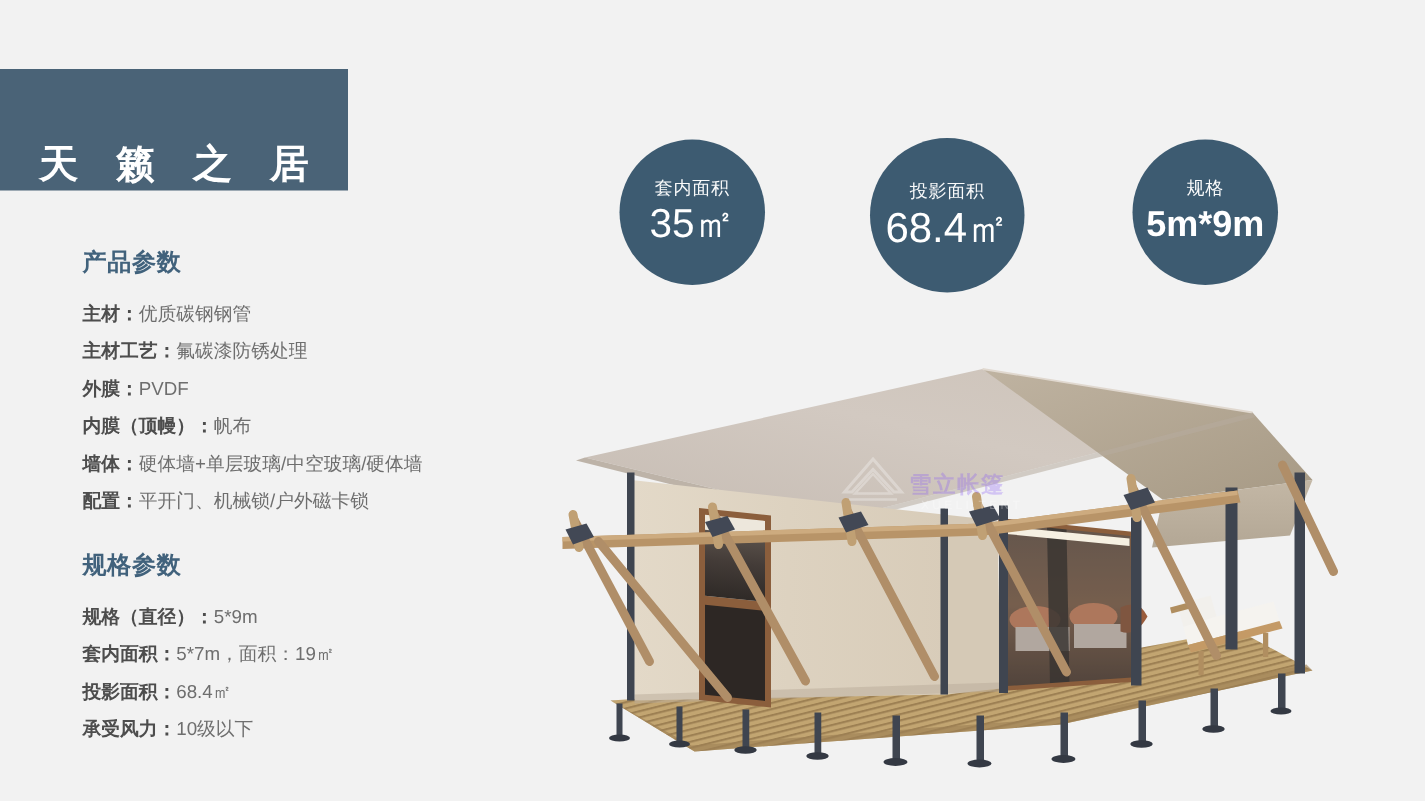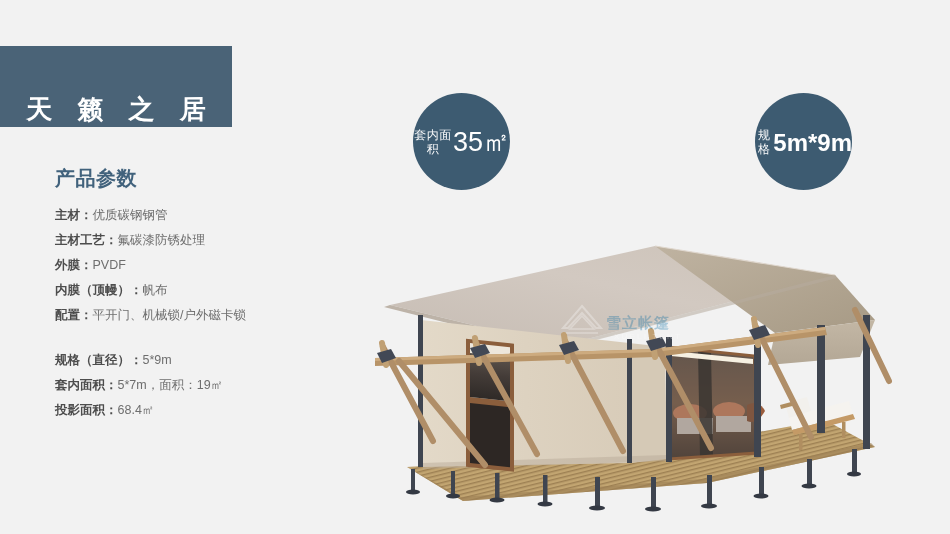--- a/index.html
+++ b/index.html
@@ -34,21 +34,21 @@
   }
 
   
   #spec-column {
     position: absolute;
     left: 55px; top: 165px;
     width: 330px;
   }
   .spec-heading {
     color: #41627c;
-    font-size: 20px;
+    font-size: 16px;
     font-weight: bold;
     margin-bottom: 11px;
     letter-spacing: 0.5px;
   }
   .spec-row {
     font-size: 12.5px;
     line-height: 25px;
     color: #6e6e6e;
     white-space: nowrap;
   }
@@ -58,21 +58,21 @@
   }
   .spec-row .v { color: #6e6e6e; }
   #spec-block-2 { margin-top: 20px; }
 
   
   .stat-circle {
     position: absolute;
     border-radius: 50%;
     background: #3d5b71;
     display: flex;
-    flex-direction: row;
+    flex-direction: column;
     align-items: center;
     justify-content: center;
     color: #ffffff;
     text-align: center;
     overflow: hidden;
   }
   .stat-circle .stat-label {
     font-size: 12px;
     line-height: 14px;
     letter-spacing: 0.5px;
@@ -101,21 +101,21 @@
   
   #watermark {
     position: absolute;
     left: 560px; top: 288px;
     width: 190px; height: 62px;
     pointer-events: none;
     opacity: 0.30;
   }
   #watermark .wm-cn {
     position: absolute; left: 46px; top: 26px;
-    font-size: 15px; font-weight: bold; color: #0369a1;
+    font-size: 15px; font-weight: bold; color: #8b5cf6;
     letter-spacing: 1px; white-space: nowrap; text-align: right;
   }
   #watermark .wm-en {
     position: absolute; left: 54px; top: 44px;
     font-size: 8px; color: #ffffff;
     letter-spacing: 2.2px; white-space: nowrap;
   }
 </style>
 </head>
 <body>
@@ -137,41 +137,52 @@
       <div class="spec-row">
         <span class="k">主材工艺：</span><span class="v">氟碳漆防锈处理</span>
       </div>
       <div class="spec-row">
         <span class="k">外膜：</span><span class="v">PVDF</span>
       </div>
       <div class="spec-row">
         <span class="k">内膜（顶幔）：</span><span class="v">帆布</span>
       </div>
       <div class="spec-row">
+        <span class="k">墙体：</span><span class="v">硬体墙+单层玻璃/中空玻璃/硬体墙</span>
+      </div>
+      <div class="spec-row">
         <span class="k">配置：</span><span class="v">平开门、机械锁/户外磁卡锁</span>
       </div>
     </div>
 
     <div id="spec-block-2">
+      <div class="spec-heading">规格参数</div>
 
       <div class="spec-row">
         <span class="k">规格（直径）：</span><span class="v">5*9m</span>
       </div>
       <div class="spec-row">
         <span class="k">套内面积：</span><span class="v">5*7m，面积：19㎡</span>
       </div>
       <div class="spec-row">
         <span class="k">投影面积：</span><span class="v">68.4㎡</span>
+      </div>
+      <div class="spec-row">
+        <span class="k">承受风力：</span><span class="v">10级以下</span>
       </div>
     </div>
   </div>
 
   <div class="stat-circle" id="stat-1">
     <span class="stat-label">套内面积</span>
     <span class="stat-value">35㎡</span>
+  </div>
+  <div class="stat-circle" id="stat-2">
+    <span class="stat-label">投影面积</span>
+    <span class="stat-value">68.4㎡</span>
   </div>
   <div class="stat-circle" id="stat-3">
     <span class="stat-label">规格</span>
     <span class="stat-value">5m*9m</span>
   </div>
 
   <div id="render-area">
     <svg id="render-svg" viewBox="0 0 595 319" xmlns="http://www.w3.org/2000/svg">
       <defs>
         <linearGradient id="roofMain" x1="0" y1="1" x2="1" y2="0">

